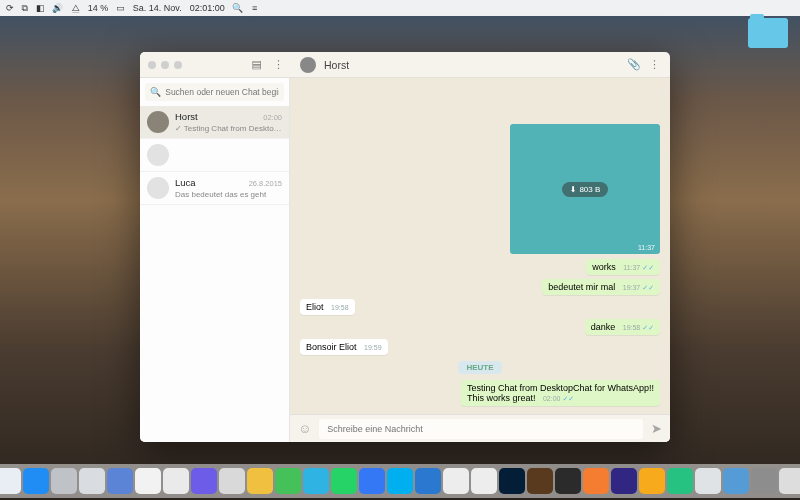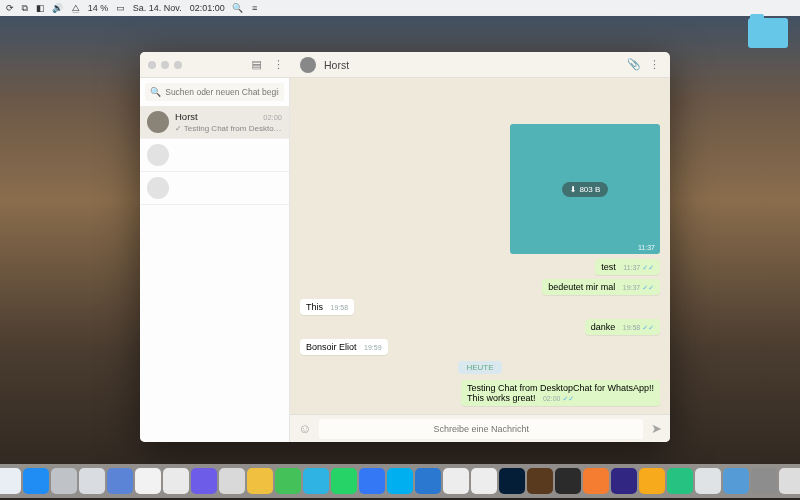--- a/index.html
+++ b/index.html
@@ -74,23 +74,23 @@
   .bubble { max-width:65%; padding:3px 6px; border-radius:4px; margin:2px 0; position:relative; box-shadow:0 1px 0 rgba(0,0,0,0.06);}
   .bubble .time{ font-size:7px; color:#9aa; margin-left:5px;}
   .bubble .tick{ color:#5fb4e5; font-size:7px; margin-left:2px;}
   .in { background:#fff; align-self:flex-start;}
   .out { background:#dff7c6; align-self:flex-end;}
   .row{ display:flex;}
   .row.r{ justify-content:flex-end;}
   .imgmsg{ width:150px; height:130px; background:#52b3b7; border-radius:3px; display:flex; align-items:center; justify-content:center; position:relative; margin-bottom:3px; margin-left:auto;}
   .imgmsg .dl{ background:rgba(60,90,90,0.75); color:#fff; font-size:8px; padding:3px 8px; border-radius:10px; display:flex; align-items:center; gap:3px;}
   .imgmsg .it{ position:absolute; bottom:3px; right:5px; font-size:7px; color:rgba(255,255,255,0.9);}
-  .datebadge{ background:#d9e8ee; color:#6a8; font-size:8px; padding:2px 8px; border-radius:4px; margin:4px auto; display:table;}
+  .datebadge{ background:#d9e8ee; color:#6a8; font-size:8px; padding:2px 8px; border-radius:4px; margin:4px auto; display:table;font-weight:bold;}
   .composer{ height:28px; background:#f6f3ed; border-top:1px solid #e3e0d9; display:flex; align-items:center; padding:0 8px; gap:8px;}
-  .composer input{ flex:1; border:none; background:#fdfcf9; border-radius:3px; height:20px; padding:0 8px; font-size:9px; outline:none; color:#666;text-align:center;}
+  .composer input{ flex:1; border:none; background:#fdfcf9; border-radius:3px; height:20px; padding:0 8px; font-size:9px; outline:none; color:#666;}
   .composer .emj, .composer .send{ color:#a5a5a5; font-size:13px;}
   .msgs-inner{ display:flex; flex-direction:column; height:100%; justify-content:flex-end;}
 </style>
 </head>
 <body>
 
 <div class="menubar">
   <div class="right">
     <span>⟳</span>
     <span>⧉</span>
@@ -142,52 +142,59 @@
    <span class="tm">02:00</span>
               </div>
    <div class="pv">✓ Testing Chat from DesktopChat …</div>
             </div>
           </div>
           <div class="ci">
             <div class="av" style="background:#e2e2e2"></div>
           </div>
           <div class="ci">
             <div class="av" style="background:#e2e2e2"></div>
+   <div class="txt">
+              <div class="row1">
+                <span class="nm">Luca</span>
+   <span class="tm">26.8.2015</span>
+              </div>
+   <div class="pv">Das bedeutet das es geht</div>
+            </div>
           </div>
         </div>
     </div>
     <div class="chat">
       <div class="msgs">
         <div class="msgs-inner" id="msgs">
             <div class="row r">
               <div style="display:flex;flex-direction:column;align-items:flex-end;">
   <div class="imgmsg">
     <div class="dl">
                     <span>⬇</span>
                     <span>803 B</span>
                   </div>
     <span class="it">11:37</span>
   </div>
               </div>
             </div>
             <div class="row r">
     <div class="bubble out">
-      <span>test</span>
+      <span>works</span>
       <span class="time">11:37</span><span class="tick">✓✓</span>
     </div>
             </div>
             <div class="row r">
     <div class="bubble out">
       <span>bedeutet mir mal</span>
       <span class="time">19:37</span><span class="tick">✓✓</span>
     </div>
             </div>
             <div class="row ">
     <div class="bubble in">
-      <span>This</span>
+      <span>Eliot</span>
       <span class="time">19:58</span>
     </div>
             </div>
             <div class="row r">
     <div class="bubble out">
       <span>danke</span>
       <span class="time">19:58</span><span class="tick">✓✓</span>
     </div>
             </div>
             <div class="row ">

